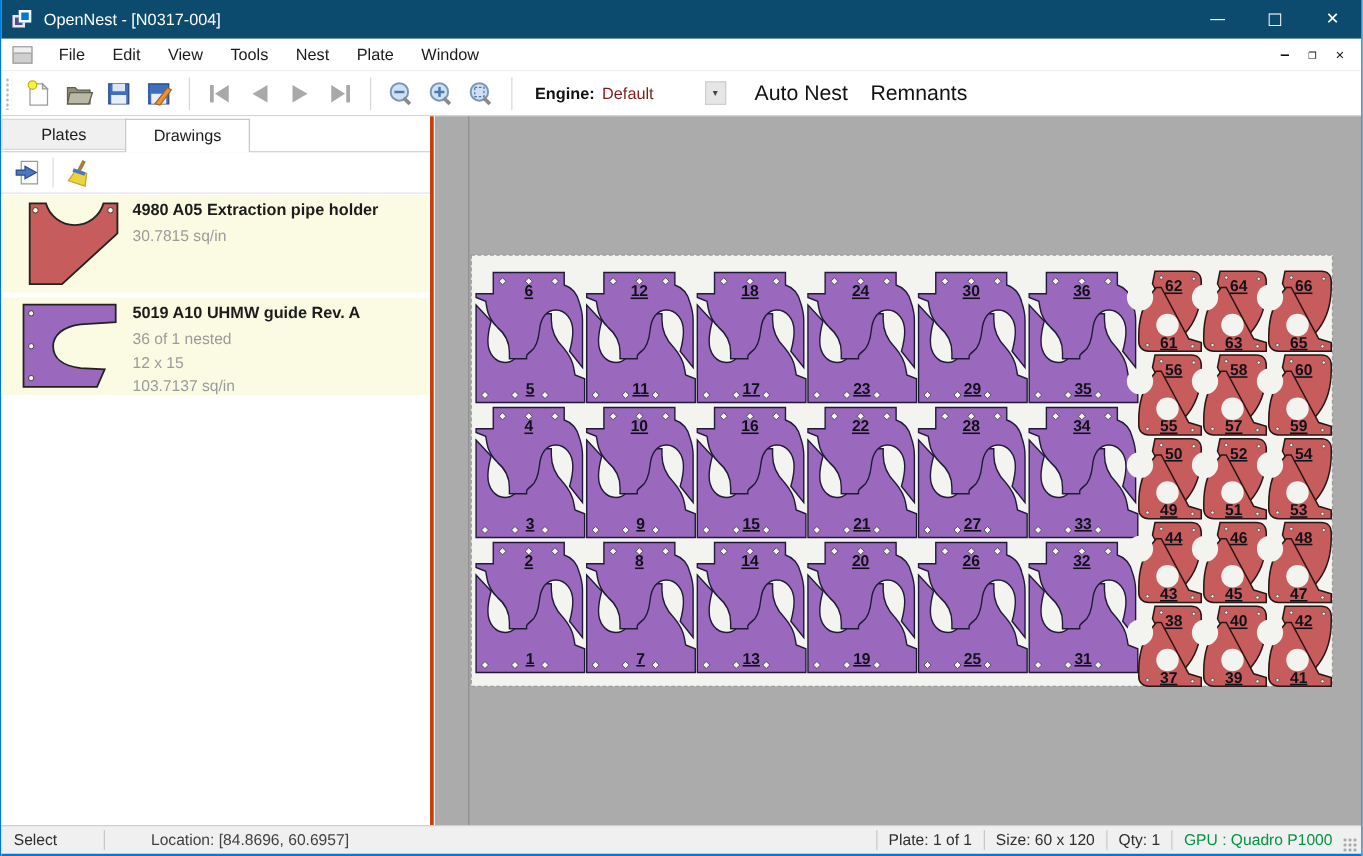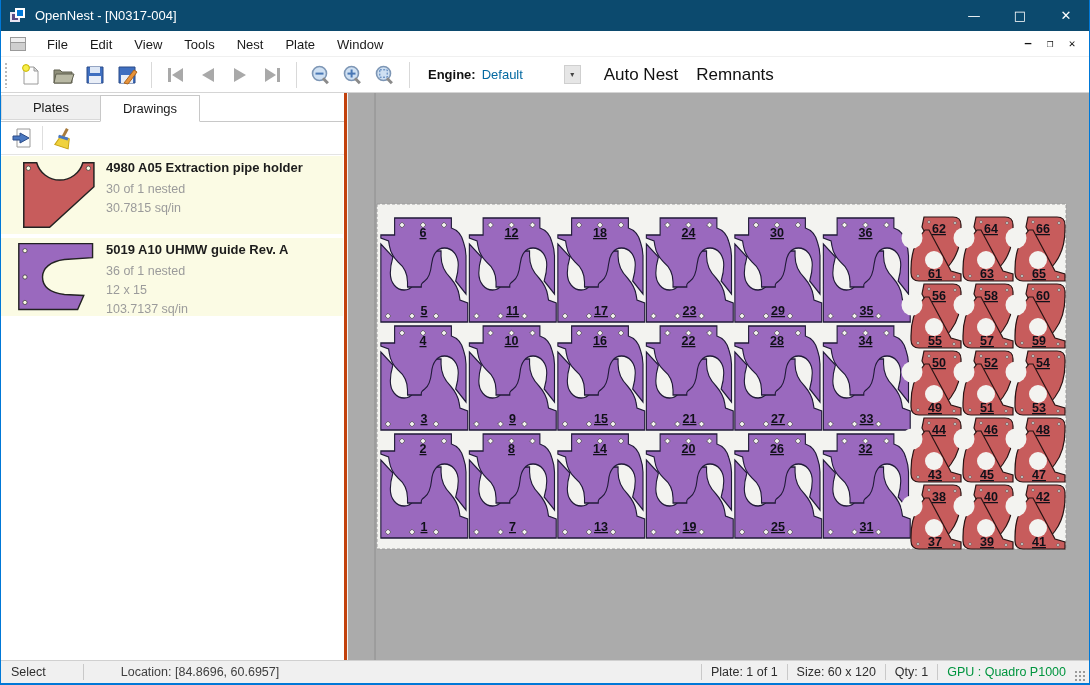--- a/index.html
+++ b/index.html
@@ -29,21 +29,21 @@
 
   
   #toolbar { position:absolute; left:0; top:57px; width:100%; height:36px; background:#fff;
              border-bottom:1px solid #d5d5d5; display:flex; align-items:center; }
   #tb-grip { width:5px; height:26px; margin:0 6px 0 3px;
              background-image:radial-gradient(circle, #b9b9b9 1px, transparent 1.2px);
              background-size:4px 4px; }
   .tb-btn { width:32px; height:30px; display:flex; align-items:center; justify-content:center; }
   .tb-sep { width:1px; height:26px; background:#d9d9d9; margin:0 8px; }
   #engine-label { font-size:13px; font-weight:bold; color:#111; margin:0 6px 0 10px; }
-  #engine-value { font-size:13px; color:#0369a1; width:82px; }
+  #engine-value { font-size:13px; color:#7f1d1d; width:82px; }
   #engine-dd { width:17px; height:19px; background:#e6e6e6; border:1px solid #cfcfcf; display:flex;
                align-items:center; justify-content:center; font-size:8px; color:#444; margin-right:14px; }
   .tb-text-btn { font-size:17px; color:#111; padding:5px 9px; }
 
   
   #left-panel { position:absolute; left:0; top:93px; width:346px; bottom:25px; background:#fff;
                 border-right:3px solid #c2410c; }
   #tab-strip { position:absolute; left:0; top:2px; height:26px; display:flex; }
   .tab { width:100px; height:25px; display:flex; align-items:center; justify-content:center; font-size:13px;
          background:#f0f0f0; border:1px solid #d9d9d9; border-bottom:1px solid #d9d9d9; color:#1a1a1a; margin-right:-1px; }
@@ -221,21 +221,20 @@
 
     <div id="drawings-list">
         <div class="drawing-item">
           <svg class="drawing-thumb" width="92" height="72" viewBox="0 0 92 78">
        <path d="M10,4 L24,4 A26,26 0 0 0 74,4 L86,4 L86,30 L38,74 L10,74 Z" fill="#c75c5c" stroke="#222" stroke-width="1.6"></path>
             <circle cx="15" cy="10" r="2.4" fill="#fbfbe4" stroke="#333" stroke-width="0.8"></circle>
             <circle cx="80" cy="10" r="2.4" fill="#fbfbe4" stroke="#333" stroke-width="0.8"></circle>
           </svg>
      <div class="drawing-text">
        <div class="drawing-title">4980 A05 Extraction pipe holder</div>
-       <div class="drawing-meta">30 of 1 nested</div>
        <div class="drawing-meta">30.7815 sq/in</div>
      </div>
         </div>
         <div class="drawing-item">
           <svg class="drawing-thumb" width="92" height="72" viewBox="0 0 95 82">
        <path d="M4,3 L88,3 L88,19 L56,21 C40,23 31,31 31,41 C31,52 40,59 56,61 L78,62 L71,78 L4,78 Z" fill="#9a69be" stroke="#222" stroke-width="1.6"></path>
             <circle cx="11" cy="11" r="2.4" fill="#fbfbe4" stroke="#333" stroke-width="0.8"></circle>
             <circle cx="11" cy="41" r="2.4" fill="#fbfbe4" stroke="#333" stroke-width="0.8"></circle>
             <circle cx="11" cy="70" r="2.4" fill="#fbfbe4" stroke="#333" stroke-width="0.8"></circle>
           </svg>

